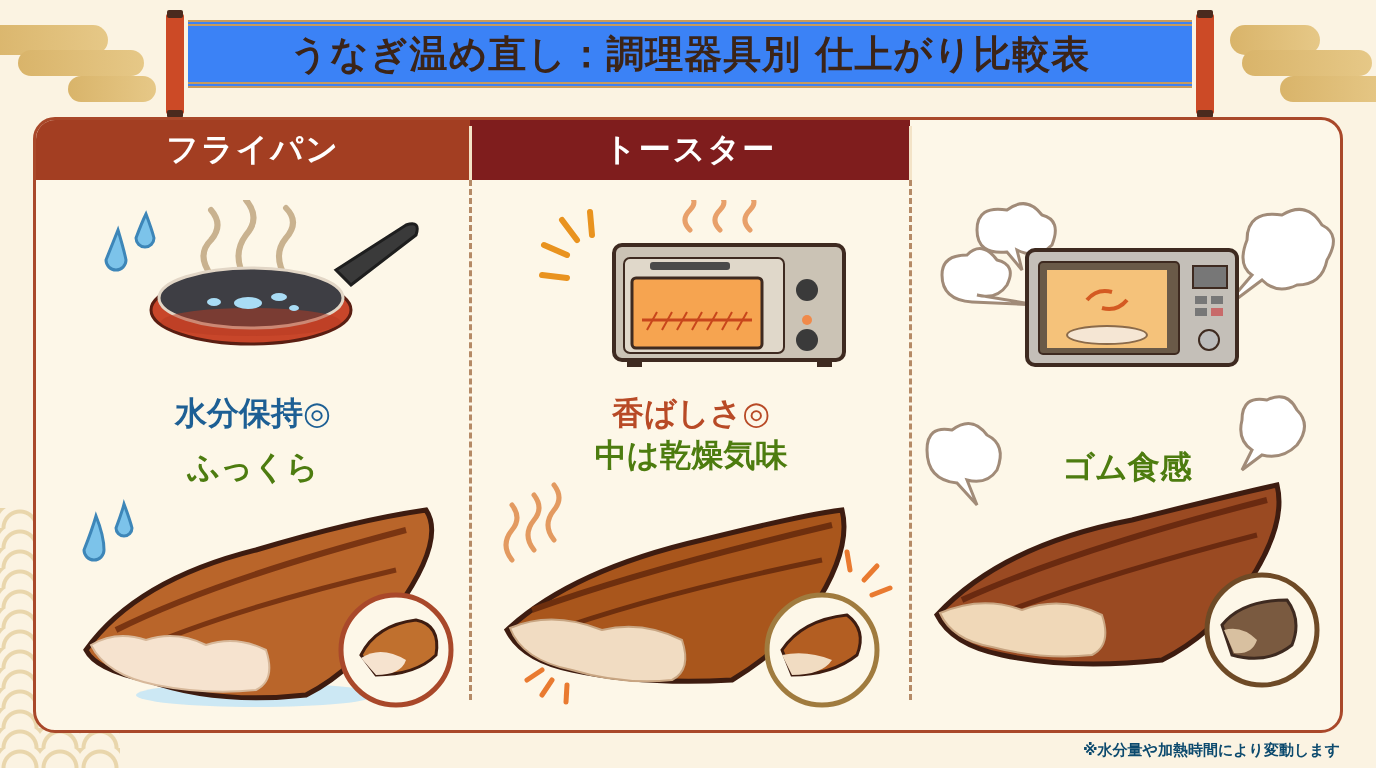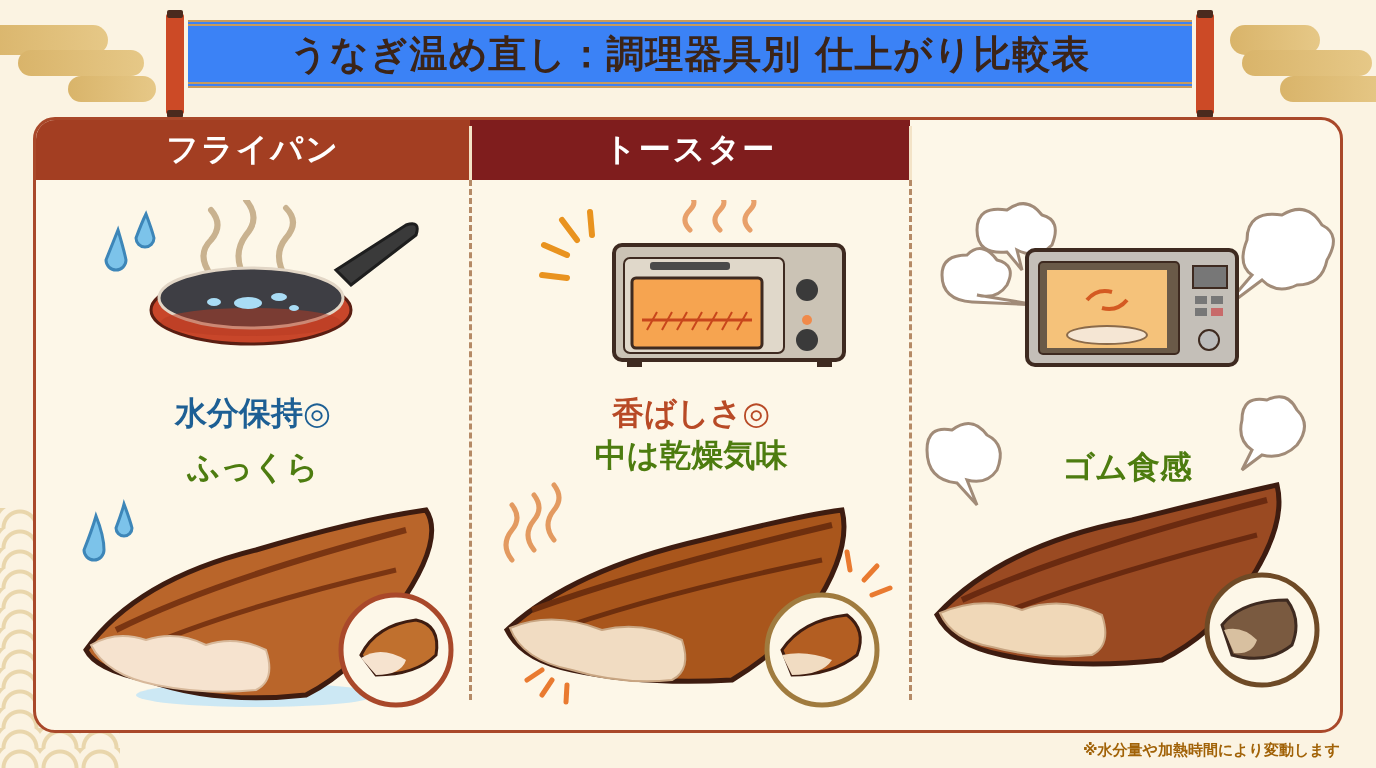--- a/index.html
+++ b/index.html
@@ -74,21 +74,21 @@
     position: absolute; top: 6px; width: 3px; height: 54px; background: #f3e3c7;
   }
   .label-main {
     position: absolute; width: 100%; text-align: center; font-size: 32px; font-weight: bold;
   }
   .label-sub {
     position: absolute; width: 100%; text-align: center; font-size: 32px; font-weight: bold; color: #4d7c0f;
   }
   .illus { position: absolute; }
   .footnote {
-    position: absolute; right: 36px; bottom: 8px; font-size: 15px; color: #a16207; font-weight: bold;
+    position: absolute; right: 36px; bottom: 8px; font-size: 15px; color: #0c4a6e; font-weight: bold;
   }
 </style>
 </head>
 <body>
 
 <div class="wave-bg"></div>
 
 <div class="cloud" style="left:0;top:22px;width:160px;height:70px;">
   <div class="bar" style="left:-20px;top:3px;width:128px;"></div>
   <div class="bar" style="left:18px;top:28px;width:126px;height:26px;"></div>

